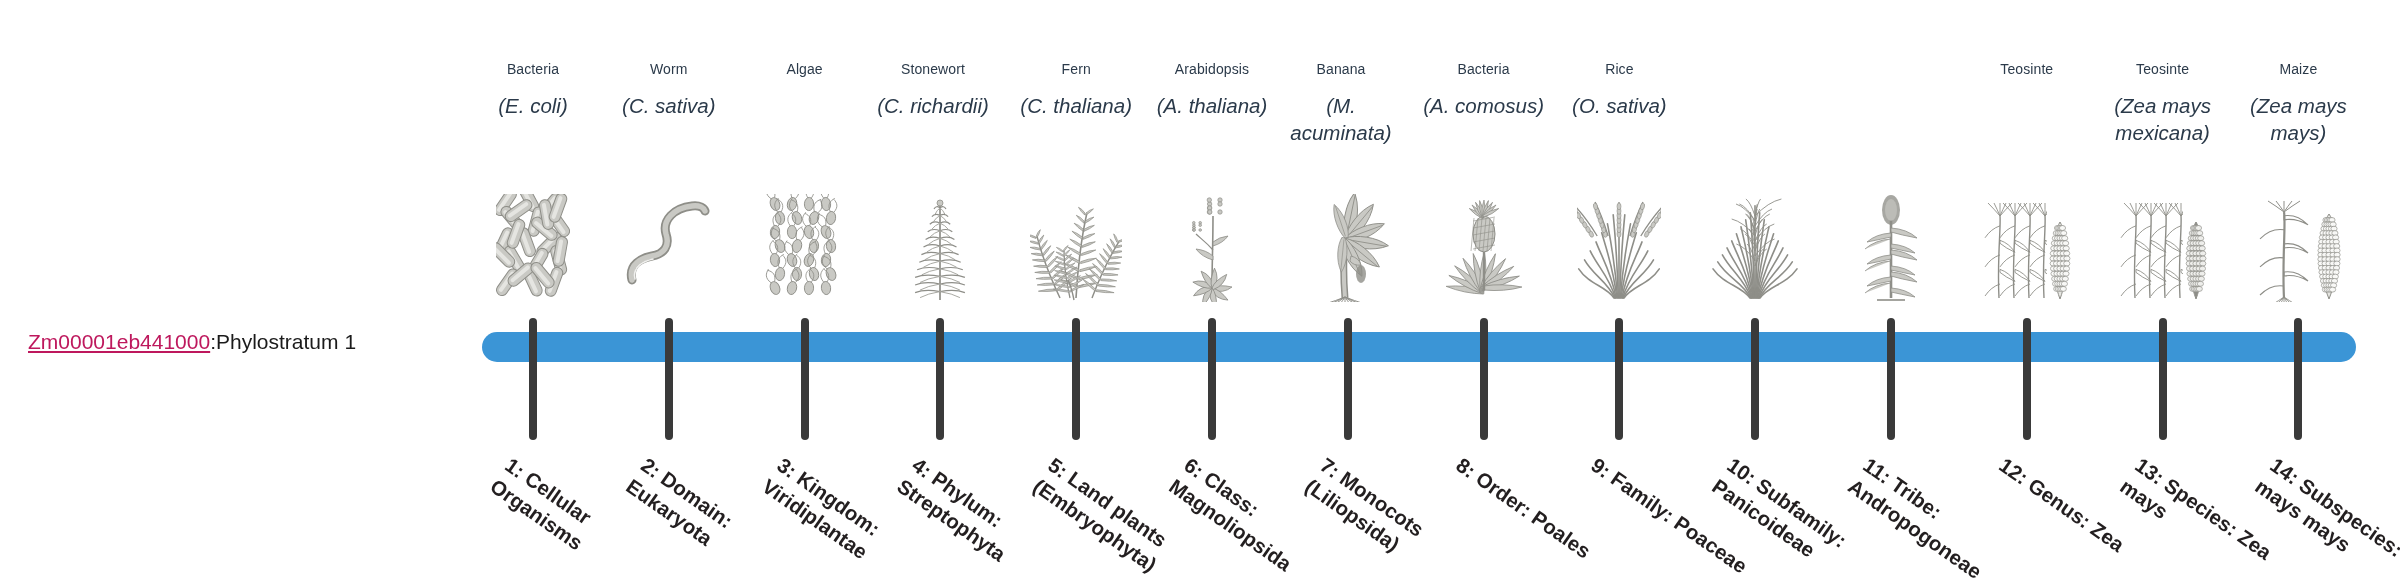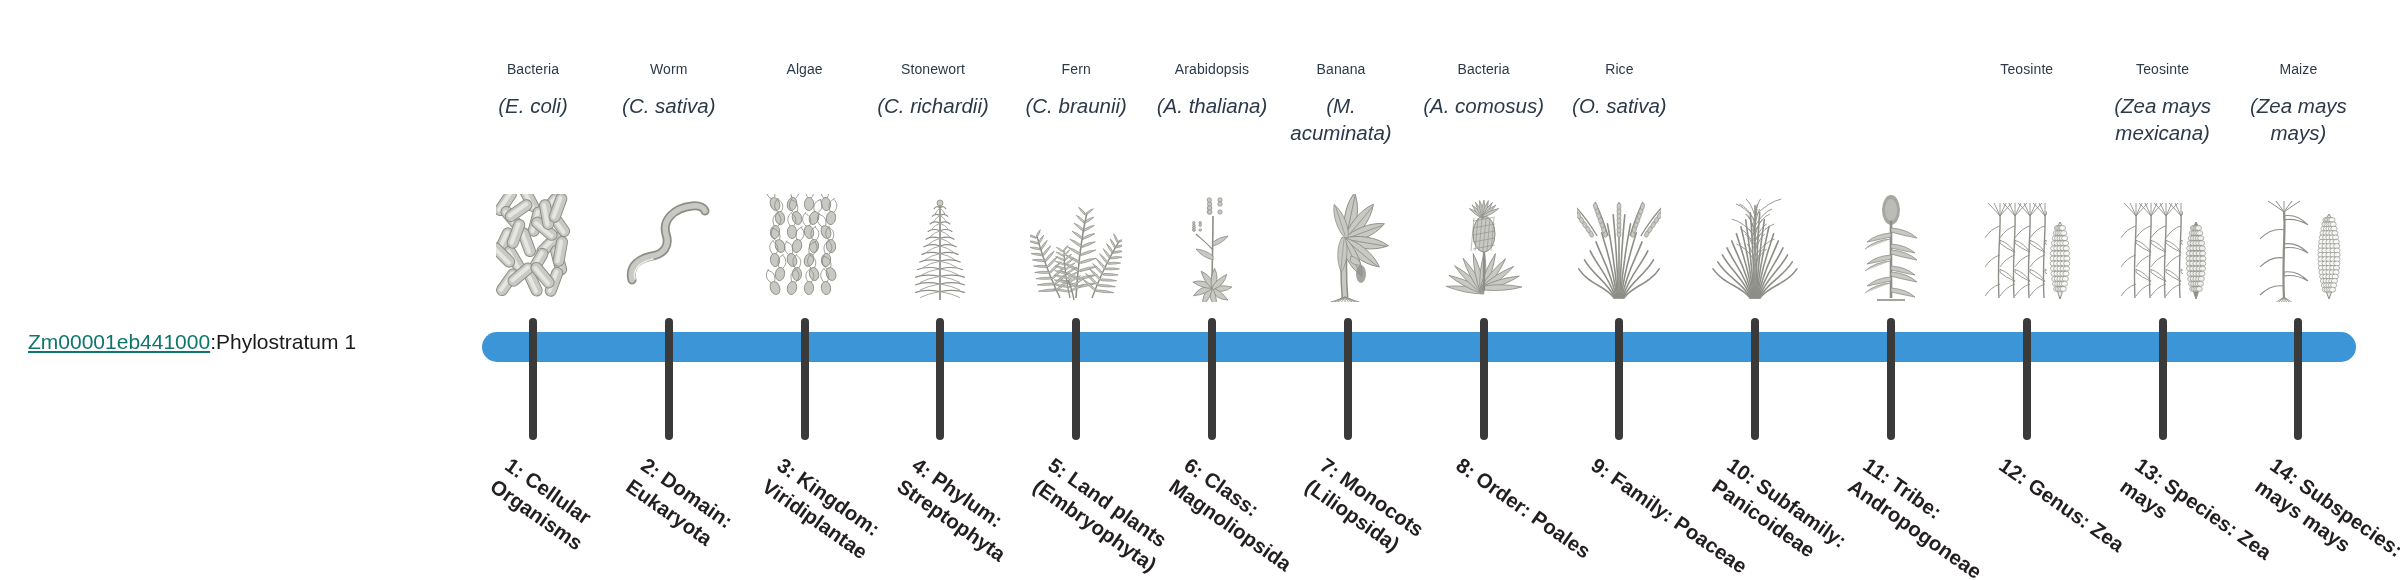--- a/index.html
+++ b/index.html
@@ -28,21 +28,21 @@
     top: 325px;
     width: 440px;
     height: 34px;
     display: flex;
     align-items: center;
     font-size: 21px;
     color: #1b1b1b;
     white-space: nowrap;
   }
   .gene-label .gene-id {
-    color: #0f766e;
+    color: #be185d;
     text-decoration: underline;
     text-underline-offset: 2px;
     cursor: pointer;
   }
   .gene-label .gene-suffix {
     color: #1b1b1b;
   }
 
   
   .species-row {
@@ -159,21 +159,21 @@
       </div>
       <div class="species-col" style="left: 275.6px;">
         <div class="species-common">Algae</div>
       </div>
       <div class="species-col" style="left: 404px;">
         <div class="species-common">Stonewort</div>
         <div class="species-sci">(C. richardii)</div>
       </div>
       <div class="species-col" style="left: 547.2px;">
         <div class="species-common">Fern</div>
-        <div class="species-sci">(C. braunii)</div>
+        <div class="species-sci">(C. thaliana)</div>
       </div>
       <div class="species-col" style="left: 683px;">
         <div class="species-common">Arabidopsis</div>
         <div class="species-sci">(A. thaliana)</div>
       </div>
       <div class="species-col" style="left: 812px;">
         <div class="species-common">Banana</div>
         <div class="species-sci">(M. acuminata)</div>
       </div>
       <div class="species-col" style="left: 954.6px;">

